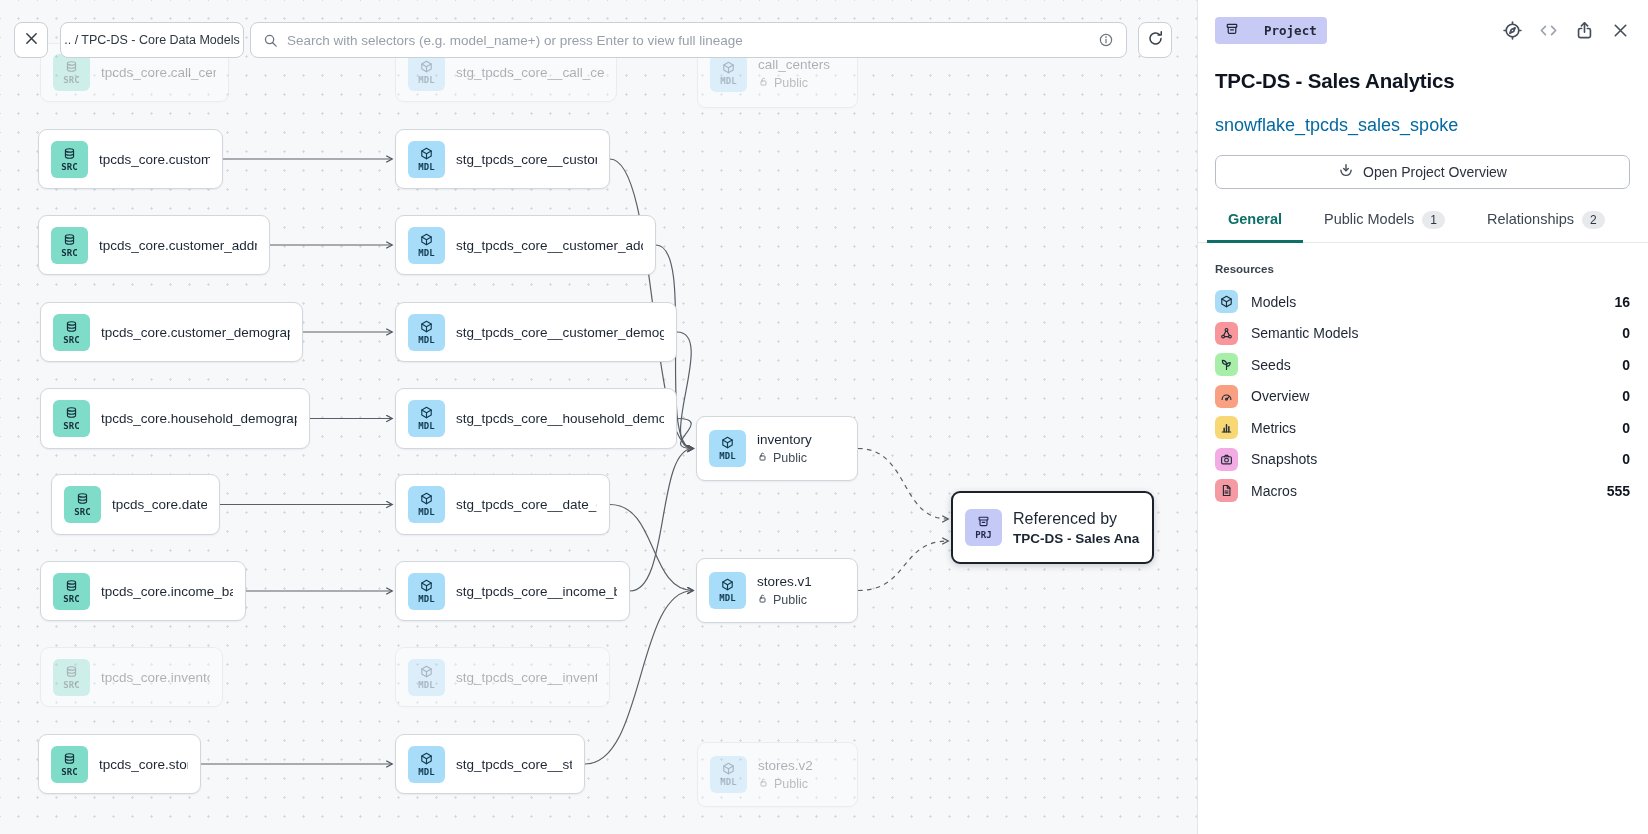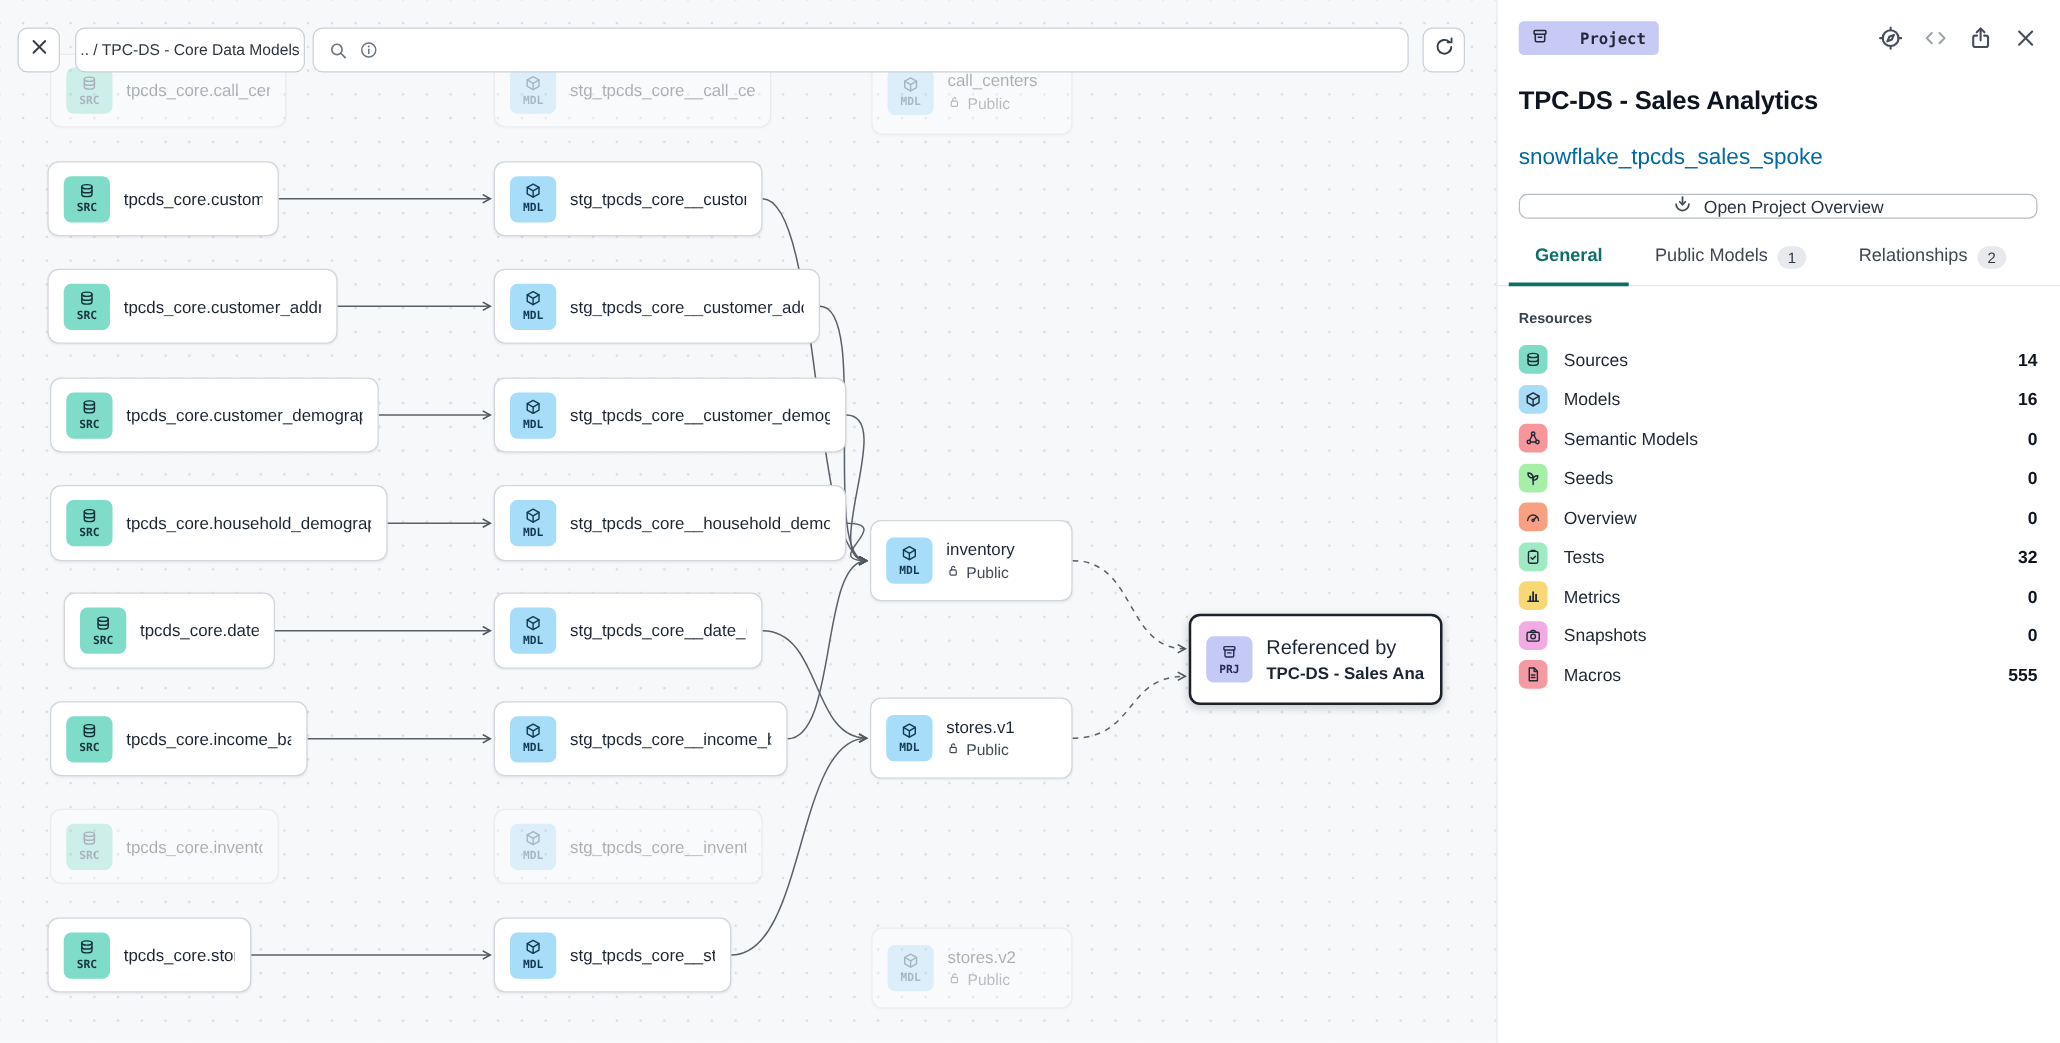--- a/index.html
+++ b/index.html
@@ -59,21 +59,21 @@
   .p-head { display:flex; align-items:center; justify-content:space-between; padding:17px 18px 0 17px; }
   .type-badge { display:inline-flex; align-items:center; gap:25px; padding:5px 10px; border-radius:4px;
     font-family:"DejaVu Sans Mono", monospace; font-size:12.5px; font-weight:bold; color:#23293a; }
   .type-badge svg { width:14px; height:14px; }
   .p-icons { display:flex; align-items:center; gap:17px; color:#454e5a; }
   .p-icons .picon { display:flex; cursor:pointer; }
   .p-icons svg { width:19px; height:19px; }
   .p-icons .muted { color:#9aa2ac; }
   .p-title { margin:25px 18px 0 17px; font-size:20.5px; font-weight:bold; color:#0e1520; letter-spacing:-.2px; }
   .p-sub { margin:22px 18px 0 17px; font-size:18px; color:#0369a1; }
-  .p-btn { margin:19px 18px 0 17px; height:20px; border:1px solid #b6bdc6; border-radius:7px; background:#fff;
+  .p-btn { margin:19px 18px 0 17px; height:34px; border:1px solid #b6bdc6; border-radius:7px; background:#fff;
     display:flex; align-items:center; justify-content:center; gap:9px; font-size:14px; color:#29323e;
     cursor:pointer; font-family:"Liberation Sans", sans-serif; }
   .p-btn svg { width:16px; height:16px; color:#434c58; }
   .tabs { margin-top:22px; display:flex; padding-left:9px; border-bottom:1px solid #e5e8ec; }
   .tab { padding:0 21px 11px; display:flex; align-items:flex-start; gap:8px; font-size:14.5px; color:#3d4752;
     cursor:pointer; border-bottom:3px solid transparent; margin-bottom:-1px; }
   .tab.active { color:#0c6f68; font-weight:bold; border-bottom-color:#0c6f68; }
   .pill { background:#e7e9ed; border-radius:999px; padding:2px 8px; font-size:12px; color:#2f3742; font-weight:normal; }
   .res-head { margin:20px 18px 0 17px; font-size:11.5px; font-weight:bold; color:#39434e; }
   .res-list { margin-top:11px; }
@@ -440,20 +440,21 @@
       <div class="crumb">
         <span>.. / TPC-DS - Core Data Models</span>
       </div>
       <div class="searchbox">
         <span class="s-icon">
             <svg viewBox="0 0 16 16" fill="none" stroke="currentColor" stroke-width="1.4" stroke-linecap="round" stroke-linejoin="round">
               <circle cx="7" cy="7" r="4.4"></circle>
               <path d="M10.4 10.4 14 14"></path>
             </svg>
           </span>
+        <input type="text" placeholder="Search with selectors (e.g. model_name+) or press Enter to view full lineage" style="">
         <span class="i-icon">
             <svg viewBox="0 0 16 16" fill="none" stroke="currentColor" stroke-width="1.4" stroke-linecap="round" stroke-linejoin="round">
               <circle cx="8" cy="8" r="5.6" stroke-width="1.2"></circle>
               <path d="M8 7.4v3.4" stroke-width="1.2"></path>
               <path d="M8 5.1v.1" stroke-width="1.6"></path>
             </svg>
           </span>
       </div>
       <div class="tbtn btn-refresh">
         <span><svg viewBox="0 0 16 16" fill="none" stroke="currentColor" stroke-width="1.4" stroke-linecap="round" stroke-linejoin="round">
@@ -524,31 +525,20 @@
         </div>
         <div class="tab">
           <span>Relationships</span>
           <span class="pill">2</span>
         </div>
       </div>
 
     <div class="res-head">Resources</div>
     <div class="res-list" id="res-list">
         <div class="res-row">
-          <span class="res-icon" style="background:#7edcc6">
-            <svg viewBox="0 0 16 16" fill="none" stroke="currentColor" stroke-width="1.4" stroke-linecap="round" stroke-linejoin="round">
-              <ellipse cx="8" cy="4.2" rx="5" ry="2.1"></ellipse>
-              <path d="M3 4.2v7.6c0 1.2 2.2 2.1 5 2.1s5-.9 5-2.1V4.2"></path>
-              <path d="M3 8c0 1.2 2.2 2.1 5 2.1S13 9.2 13 8"></path>
-            </svg>
-          </span>
-          <span class="res-label">Sources</span>
-          <span class="res-count">14</span>
-        </div>
-        <div class="res-row">
           <span class="res-icon" style="background:#a8dcf7">
             <svg viewBox="0 0 16 16" fill="none" stroke="currentColor" stroke-width="1.4" stroke-linecap="round" stroke-linejoin="round">
               <path d="M8 1.6 13.8 4.9v6.2L8 14.4 2.2 11.1V4.9z"></path>
               <path d="M2.2 4.9 8 8.2l5.8-3.3M8 8.2v6.2"></path>
             </svg>
           </span>
           <span class="res-label">Models</span>
           <span class="res-count">16</span>
         </div>
         <div class="res-row">
@@ -579,31 +569,20 @@
             <svg viewBox="0 0 16 16" fill="none" stroke="currentColor" stroke-width="1.4" stroke-linecap="round" stroke-linejoin="round">
               <path d="M2.6 11.6a5.4 5.4 0 0 1 10.8 0"></path>
               <circle cx="8" cy="11.4" r="1.1"></circle>
               <path d="M8.9 10.5l2.5-2.5"></path>
             </svg>
           </span>
           <span class="res-label">Overview</span>
           <span class="res-count">0</span>
         </div>
         <div class="res-row">
-          <span class="res-icon" style="background:#9fe9c3">
-            <svg viewBox="0 0 16 16" fill="none" stroke="currentColor" stroke-width="1.4" stroke-linecap="round" stroke-linejoin="round">
-              <rect x="3.4" y="2.6" width="9.2" height="11.6" rx="1.4"></rect>
-              <path d="M6.2 2.6V1.6h3.6v1"></path>
-              <path d="M5.9 8.8l1.6 1.6 2.8-3.1"></path>
-            </svg>
-          </span>
-          <span class="res-label">Tests</span>
-          <span class="res-count">32</span>
-        </div>
-        <div class="res-row">
           <span class="res-icon" style="background:#f8d874">
             <svg viewBox="0 0 16 16" fill="none" stroke="currentColor" stroke-width="1.4" stroke-linecap="round" stroke-linejoin="round">
               <path d="M2.8 13.6h10.4"></path>
               <path d="M5.1 13.2V8.8M8 13.2V4.6M10.9 13.2V7" stroke-width="1.8"></path>
             </svg>
           </span>
           <span class="res-label">Metrics</span>
           <span class="res-count">0</span>
         </div>
         <div class="res-row">

